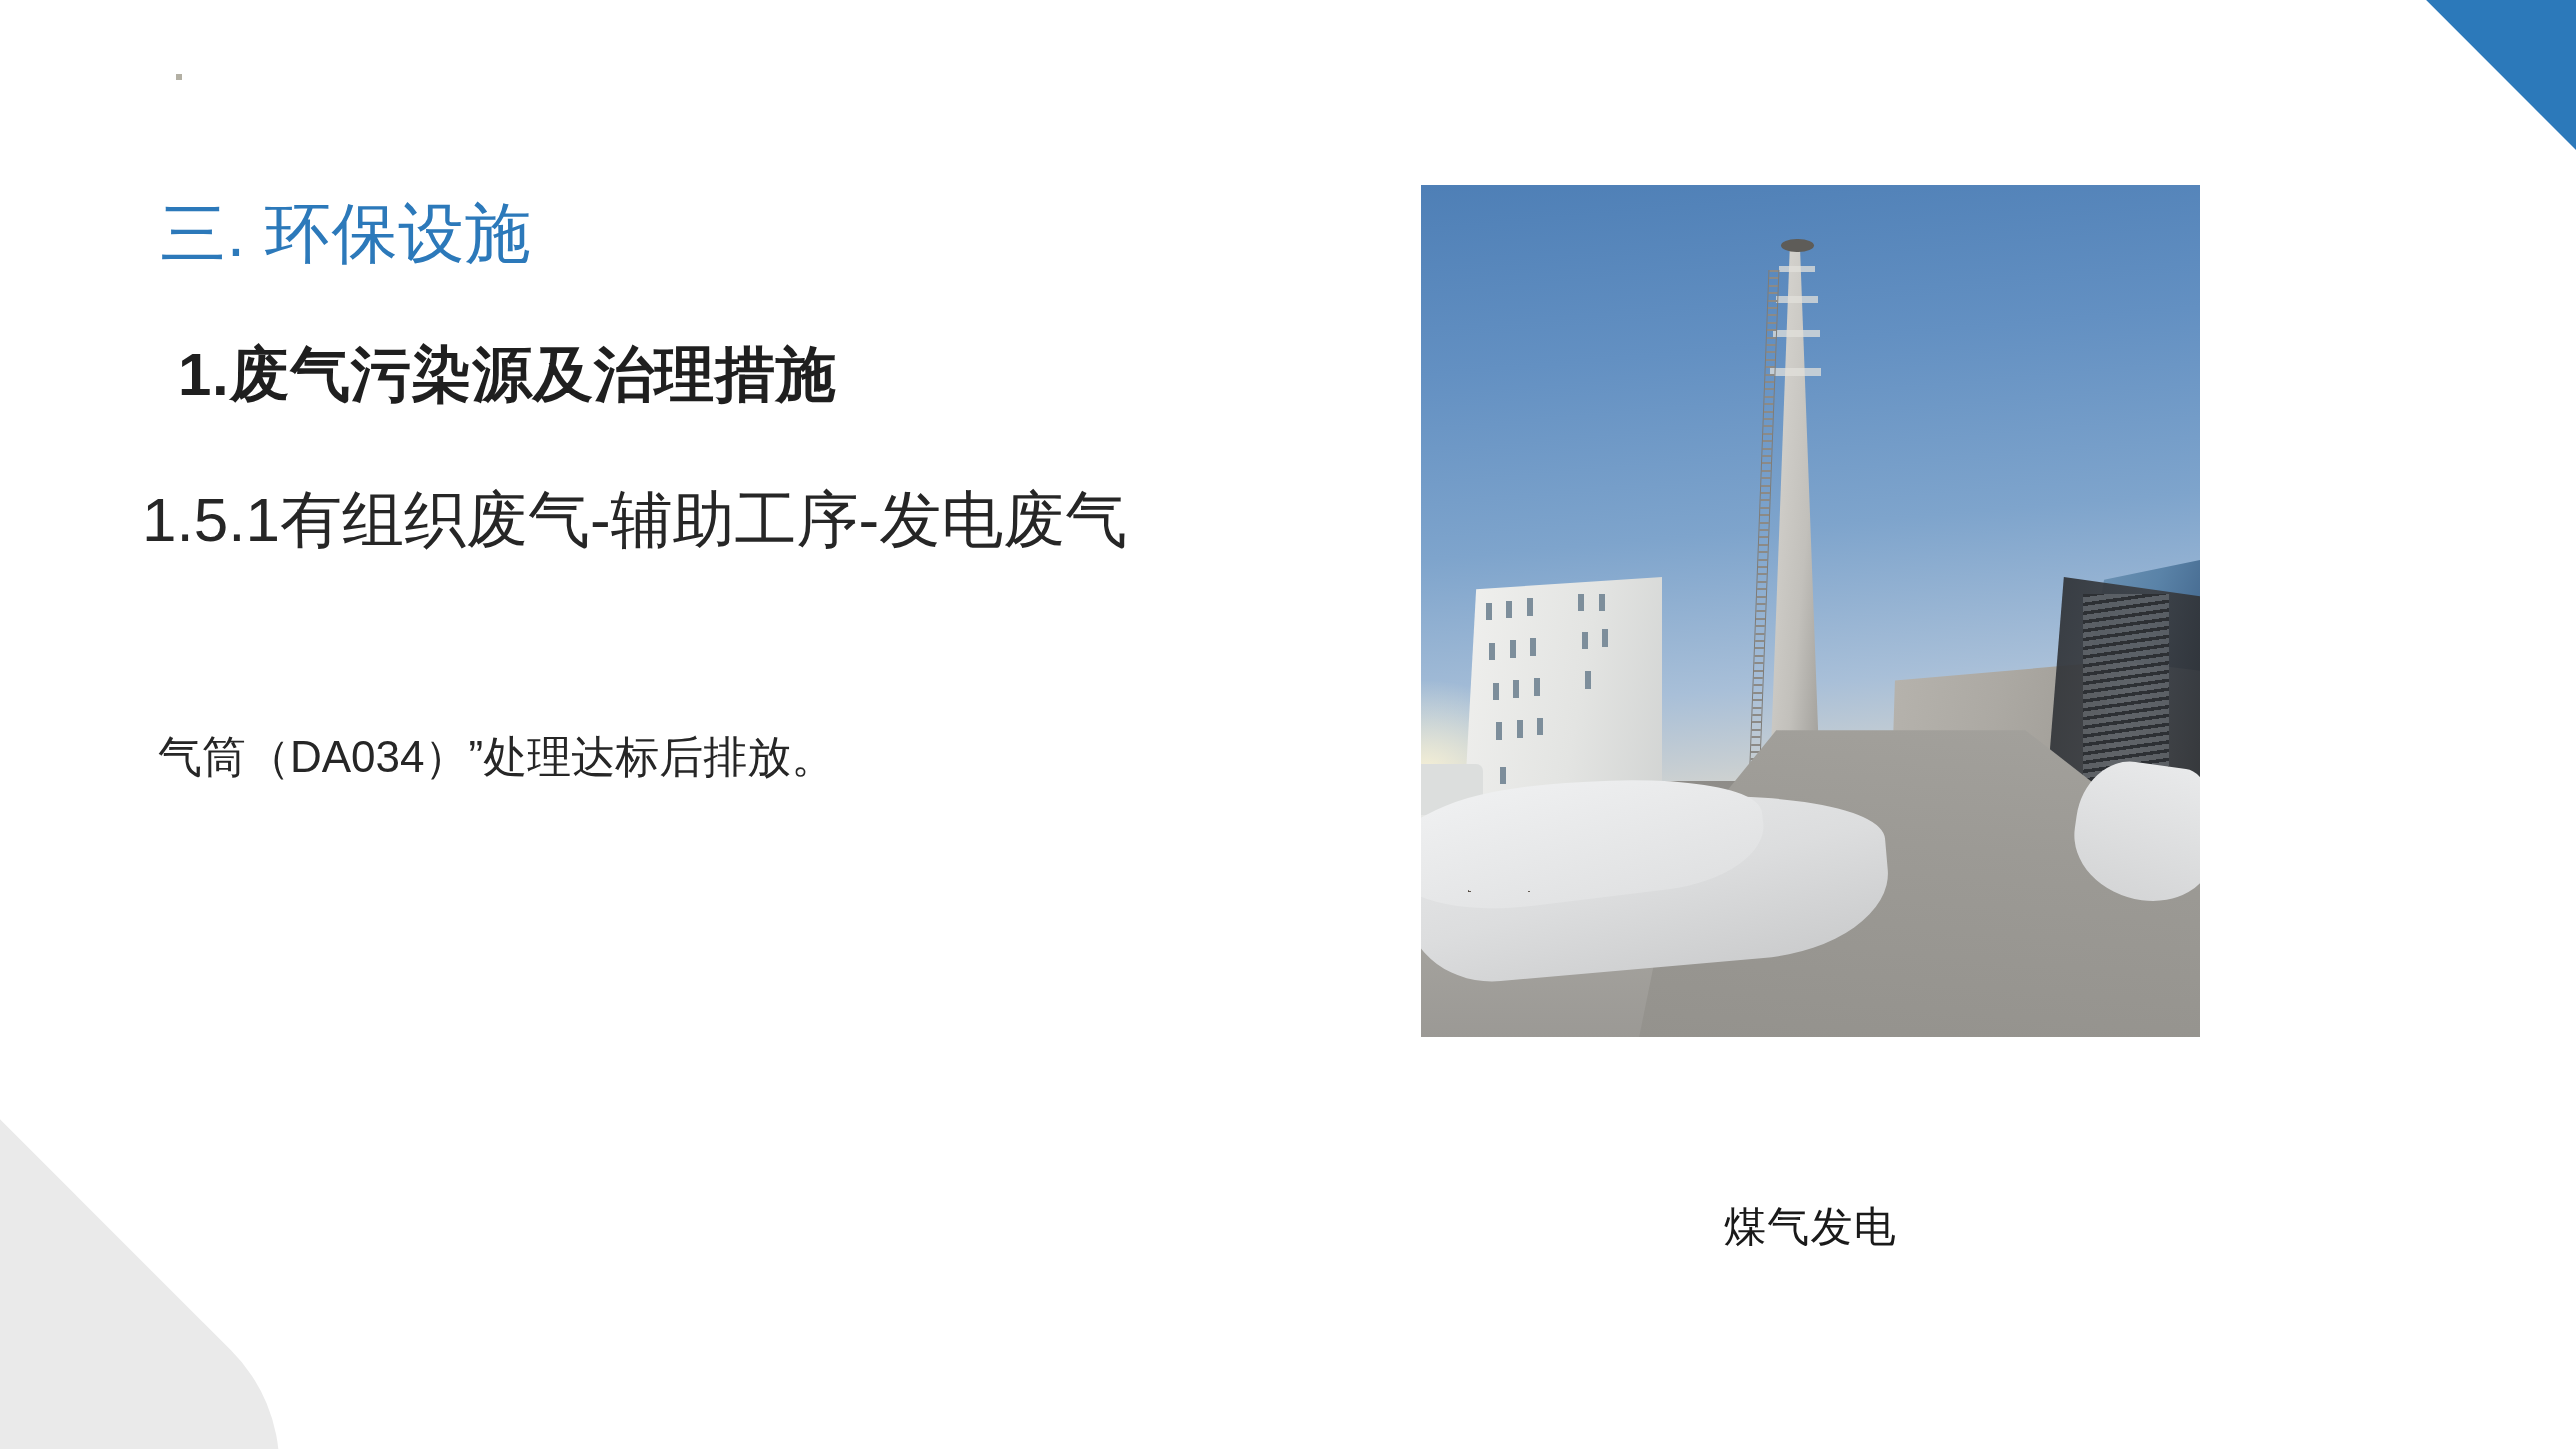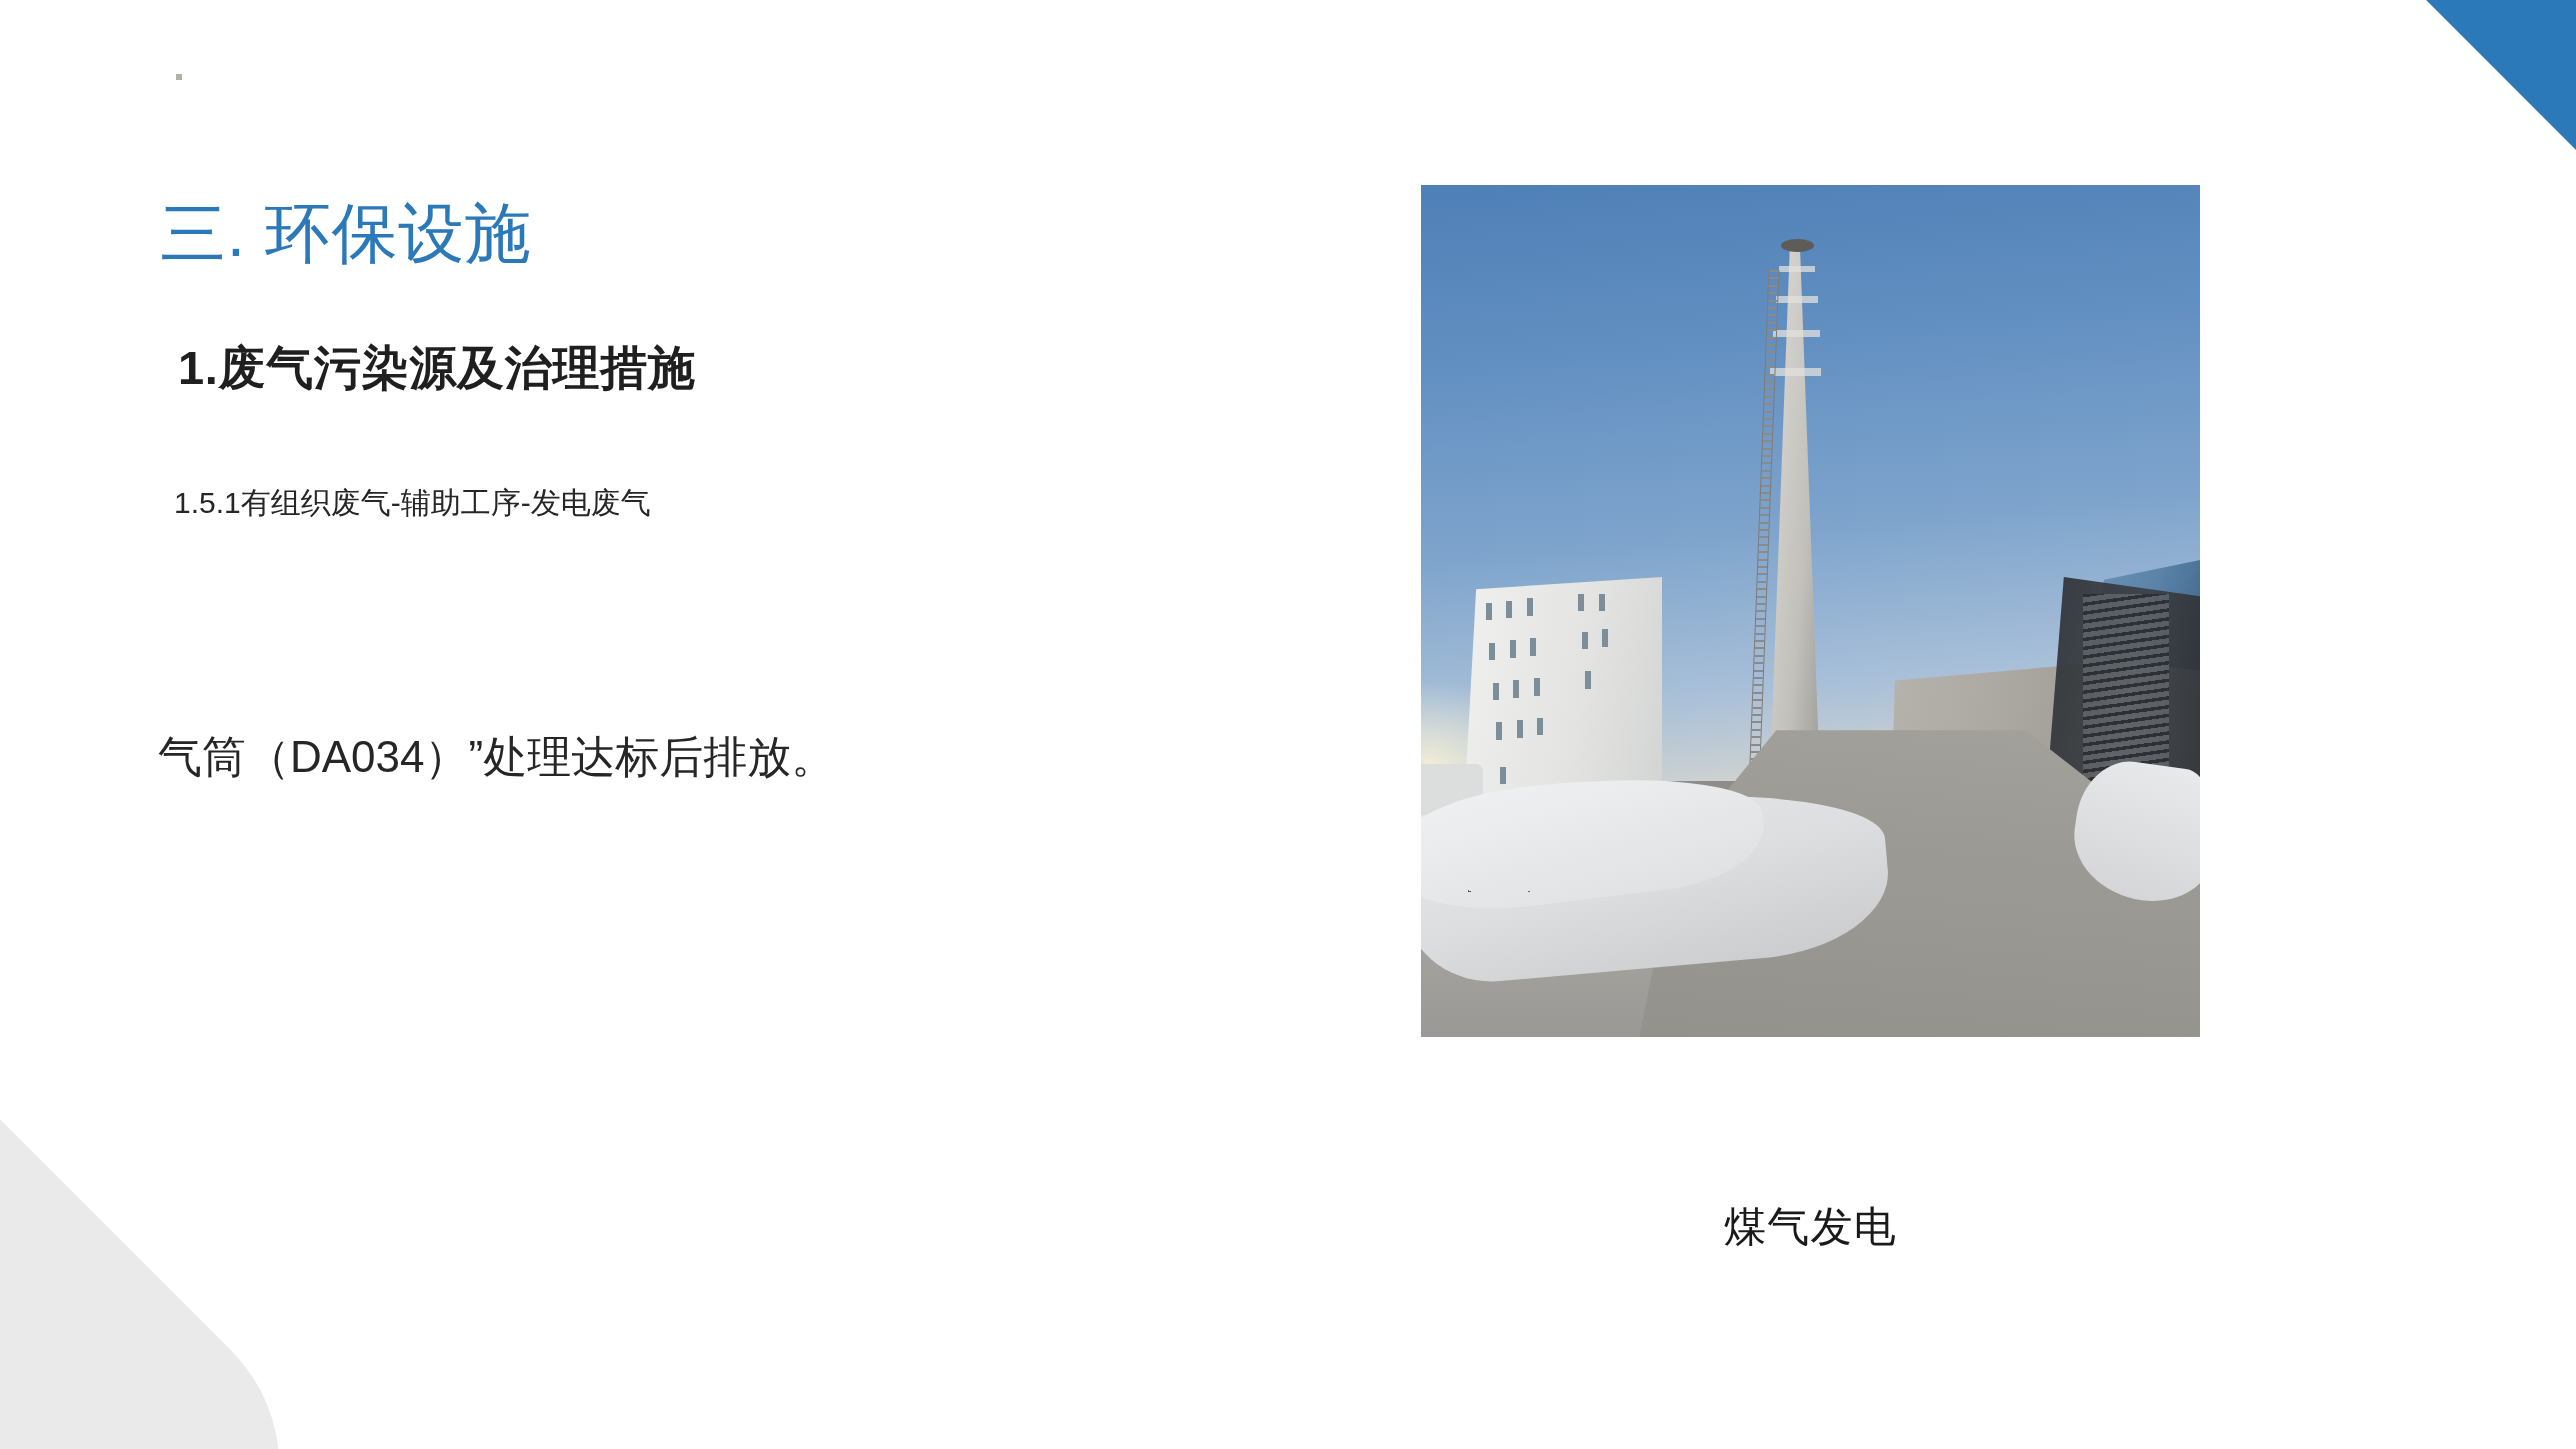--- a/index.html
+++ b/index.html
@@ -68,32 +68,32 @@
     font-size: 66px;
     line-height: 1.1;
     color: #2C79BA;
     letter-spacing: 0.7px;
     white-space: nowrap;
   }
   .section-heading {
     position: absolute;
     left: 178px;
     top: 311px;
-    font-size: 47px;
+    font-size: 60px;
     line-height: 1.1;
     font-weight: bold;
     color: #1F1F1F;
     letter-spacing: 0.7px;
     white-space: nowrap;
   }
   .sub-heading {
     position: absolute;
-    left: 174px;
+    left: 142px;
     top: 455px;
-    font-size: 30px;
+    font-size: 62px;
     line-height: 1.1;
     color: #262626;
     letter-spacing: 0px;
     white-space: nowrap;
   }
 
   .body-para {
     position: absolute;
     left: 158px;
     top: 704px;

